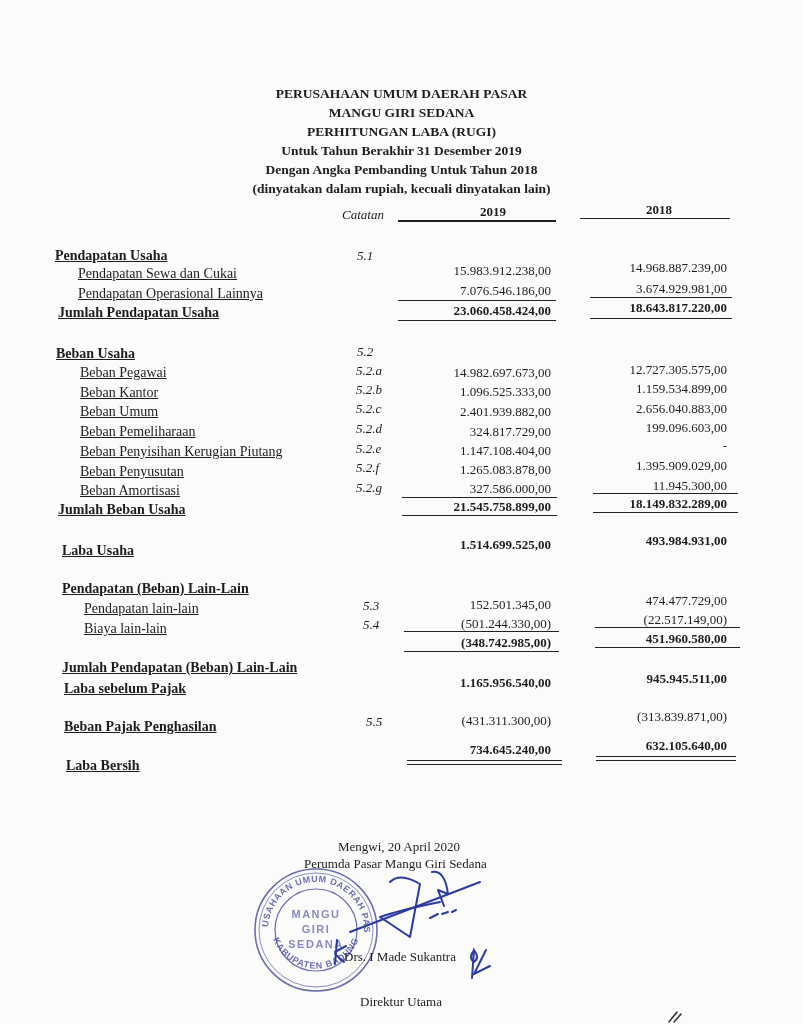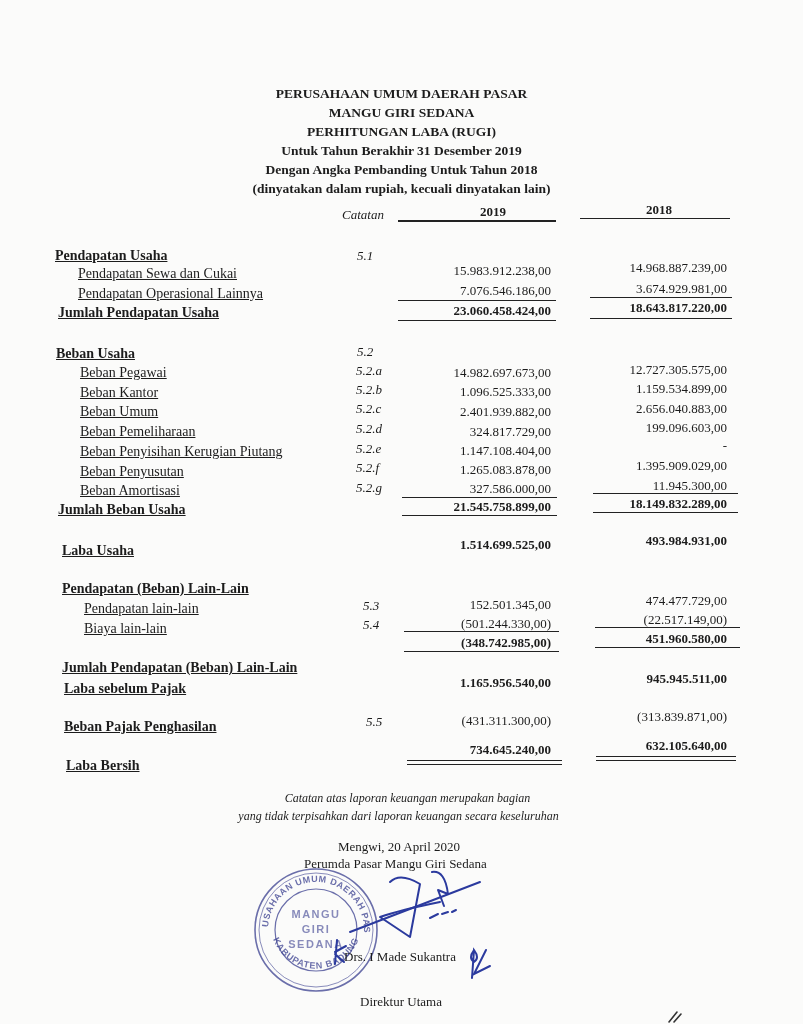--- a/index.html
+++ b/index.html
@@ -149,24 +149,20 @@
   <div class="abs note" style="left:366px; top:714px;">5.5</div>
   <div class="abs num c19" style="top:713px;">(431.311.300,00)</div>
   <div class="abs num c18" style="top:709px;">(313.839.871,00)</div>
 
   <div class="abs label bold" style="left:66px; top:758px;">Laba Bersih</div>
   <div class="abs num bold c19" style="top:742px;">734.645.240,00</div>
   <div class="abs num bold c18" style="top:738px;">632.105.640,00</div>
   <div class="dbl" style="left:407px; top:760px; width:155px;"></div>
   <div class="dbl" style="left:596px; top:756px; width:140px;"></div>
 
-  <div class="footer-note" style="top:789px;">
-    <div style="padding-left:12px;">Catatan atas laporan keuangan merupakan bagian</div>
-    <div style="padding-right:6px;">yang tidak terpisahkan dari laporan keuangan secara keseluruhan</div>
-  </div>
 
   <div class="sign" style="left:338px; top:838px;">Mengwi, 20 April 2020</div>
   <div class="sign" style="left:304px; top:855px;">Perumda Pasar Mangu Giri Sedana</div>
 
   <svg class="stamp" viewBox="0 0 128 128">
     <g fill="none" stroke="#3a3f8f" stroke-opacity="0.75">
       <circle cx="64" cy="64" r="61" stroke-width="1.6"></circle>
       <circle cx="64" cy="64" r="57" stroke-width="0.8"></circle>
       <circle cx="64" cy="64" r="41" stroke-width="1.2"></circle>
     </g>

